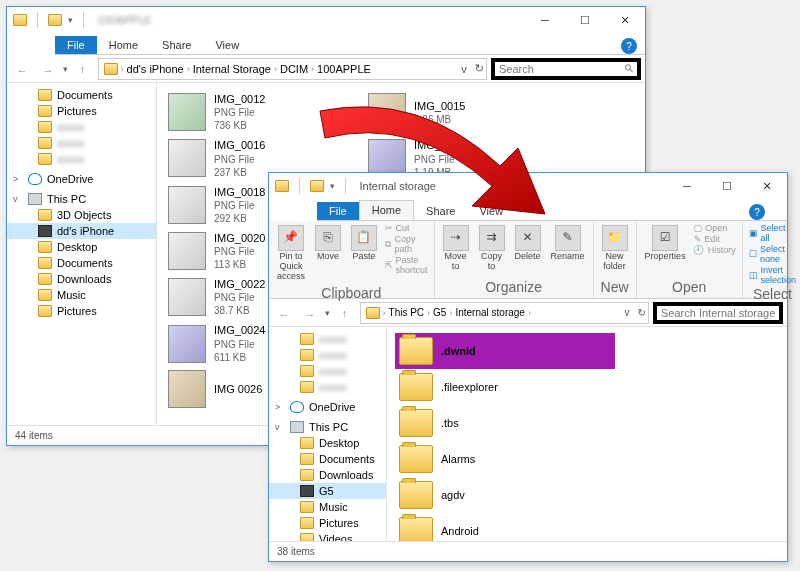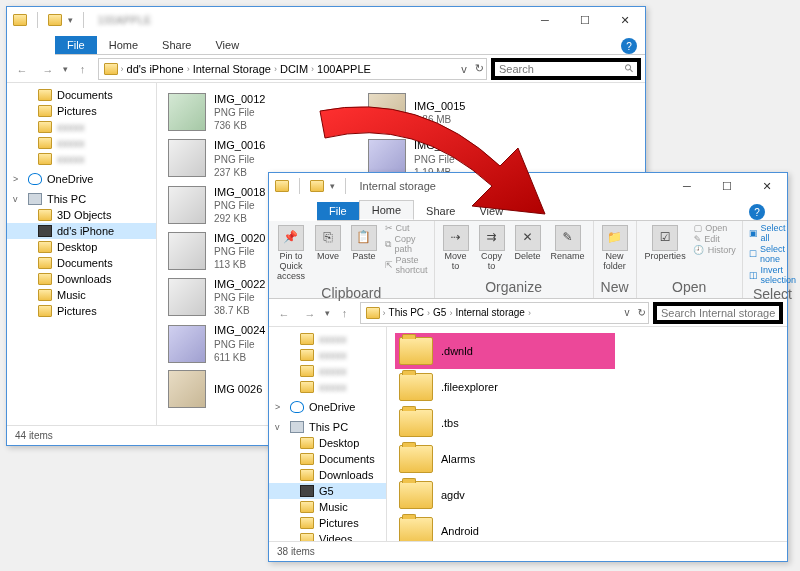--- a/index.html
+++ b/index.html
@@ -65,21 +65,21 @@
   .thumb { width:38px; height:38px; background:linear-gradient(135deg,#d4e8d4,#a6c8a6); border:1px solid #888; flex-shrink:0;}
   .thumb.t2{background:linear-gradient(135deg,#e8dcc4,#c8b896);}
   .thumb.t3{background:linear-gradient(135deg,#f0f0f0,#ccc);}
   .thumb.t4{background:linear-gradient(135deg,#d0d0f0,#a0a0d0);}
   .file-meta { display:flex; flex-direction:column; line-height:1.3;}
   .file-name { color:#000;}
   .file-sub { color:#666; font-size:10px;}
 
   .folder-grid { display:flex; flex-wrap:wrap;}
   .fitem { width:220px; display:flex; gap:8px; align-items:center; padding:4px 4px;}
-  .fitem.sel { background:#ec4899;}
+  .fitem.sel { background:#a21caf;font-weight:bold;}
   .fico { width:34px; height:28px; background:linear-gradient(#ffe9a2,#f0c24b); border:1px solid #c49a2a; border-radius:2px; position:relative;}
   .fico::before { content:""; position:absolute; top:-4px; left:2px; width:12px; height:4px; background:#f0c24b; border:1px solid #c49a2a; border-bottom:none; border-radius:2px 2px 0 0;}
   .fname { font-size:11px; word-break:break-word;}
 
   .status { height:20px; border-top:1px solid #e0e0e0; font-size:10px; color:#555; display:flex; align-items:center; padding:0 8px;}
 
   
   .arrow { position:absolute; left:300px; top:96px; width:270px; height:150px; z-index:50; pointer-events:none;}
 
   

